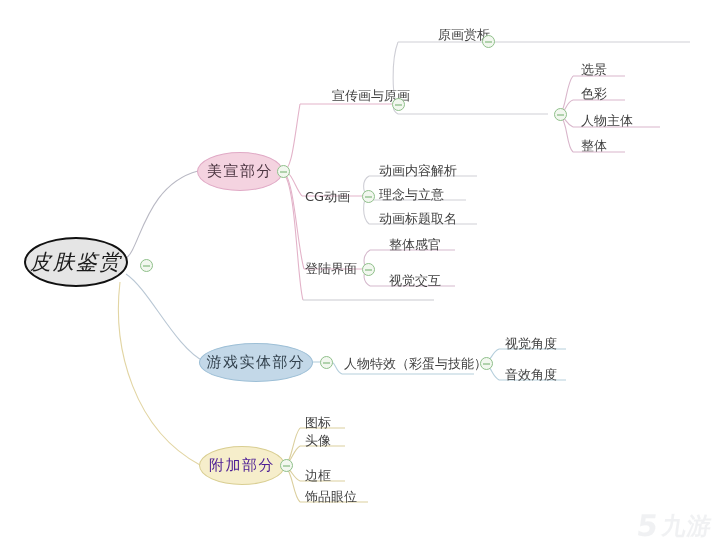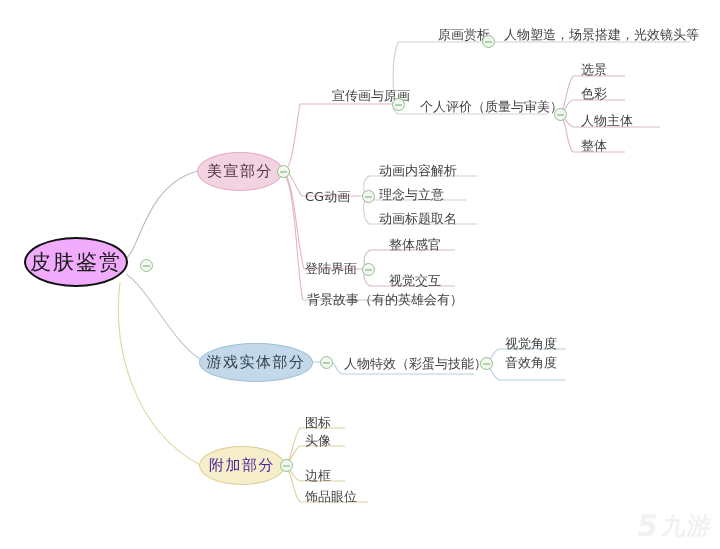--- a/index.html
+++ b/index.html
@@ -25,25 +25,26 @@
     height: 549px;
   }
   
   .root-node {
     position: absolute;
     display: flex;
     align-items: center;
     justify-content: center;
     border: 2.5px solid #111111;
     border-radius: 50%;
-    background: #f0abfc;
+    background: #e5e5e5;
     color: #1a1a1a;
     font-size: 21px;
     letter-spacing: 2px;
     box-sizing: border-box;
+    font-style: italic;
   }
   
   .oval {
     position: absolute;
     display: flex;
     align-items: center;
     justify-content: center;
     border-radius: 50%;
     box-sizing: border-box;
     font-size: 15px;
@@ -200,27 +201,21 @@
   <div class="leaf" style="left:303px; top:89px;margin-left:29px;">
     <span>宣传画与原画</span>
   </div>
   <div class="toggle" style="left:392px; top:98px;"></div>
 
   <div class="leaf" style="left:414px; top:28px;margin-left:24px;">
     <span>原画赏析</span>
   </div>
   <div class="toggle" style="left:482px; top:35px;"></div>
 
-  <div class="leaf" style="left:504px; top:28px;">
-    <span>人物塑造，场景搭建，光效镜头等</span>
-  </div>
-
-  <div class="leaf" style="left:420px; top:100px;">
-    <span>个人评价（质量与审美）</span>
-  </div>
+
   <div class="toggle" style="left:554px; top:108px;"></div>
 
   <div class="leaf" style="left:581px; top:63px;">
     <span>选景</span>
   </div>
   <div class="leaf" style="left:581px; top:87px;">
     <span>色彩</span>
   </div>
   <div class="leaf" style="left:581px; top:114px;">
     <span>人物主体</span>
@@ -249,38 +244,35 @@
   </div>
   <div class="toggle" style="left:362px; top:263px;"></div>
 
   <div class="leaf" style="left:389px; top:238px;">
     <span>整体感官</span>
   </div>
   <div class="leaf" style="left:389px; top:274px;">
     <span>视觉交互</span>
   </div>
 
-  <div class="leaf" style="left:307px; top:293px;">
-    <span>背景故事（有的英雄会有）</span>
-  </div>
 
   <div class="oval oval-blue" style="left:199px; top:343px; width:114px; height:39px;">
     <span>游戏实体部分</span>
   </div>
   <div class="toggle" style="left:320px; top:356px;"></div>
 
   <div class="leaf" style="left:344px; top:357px;">
     <span>人物特效（彩蛋与技能）</span>
   </div>
   <div class="toggle" style="left:480px; top:357px;"></div>
 
   <div class="leaf" style="left:505px; top:337px;">
     <span>视觉角度</span>
   </div>
-  <div class="leaf" style="left:505px; top:356px;">
+  <div class="leaf" style="left:505px; top:368px;">
     <span>音效角度</span>
   </div>
 
   <div class="oval oval-cream" style="left:199px; top:446px; width:86px; height:39px;">
     <span>附加部分</span>
   </div>
   <div class="toggle" style="left:280px; top:459px;"></div>
 
   <div class="leaf" style="left:305px; top:416px;">
     <span>图标</span>

